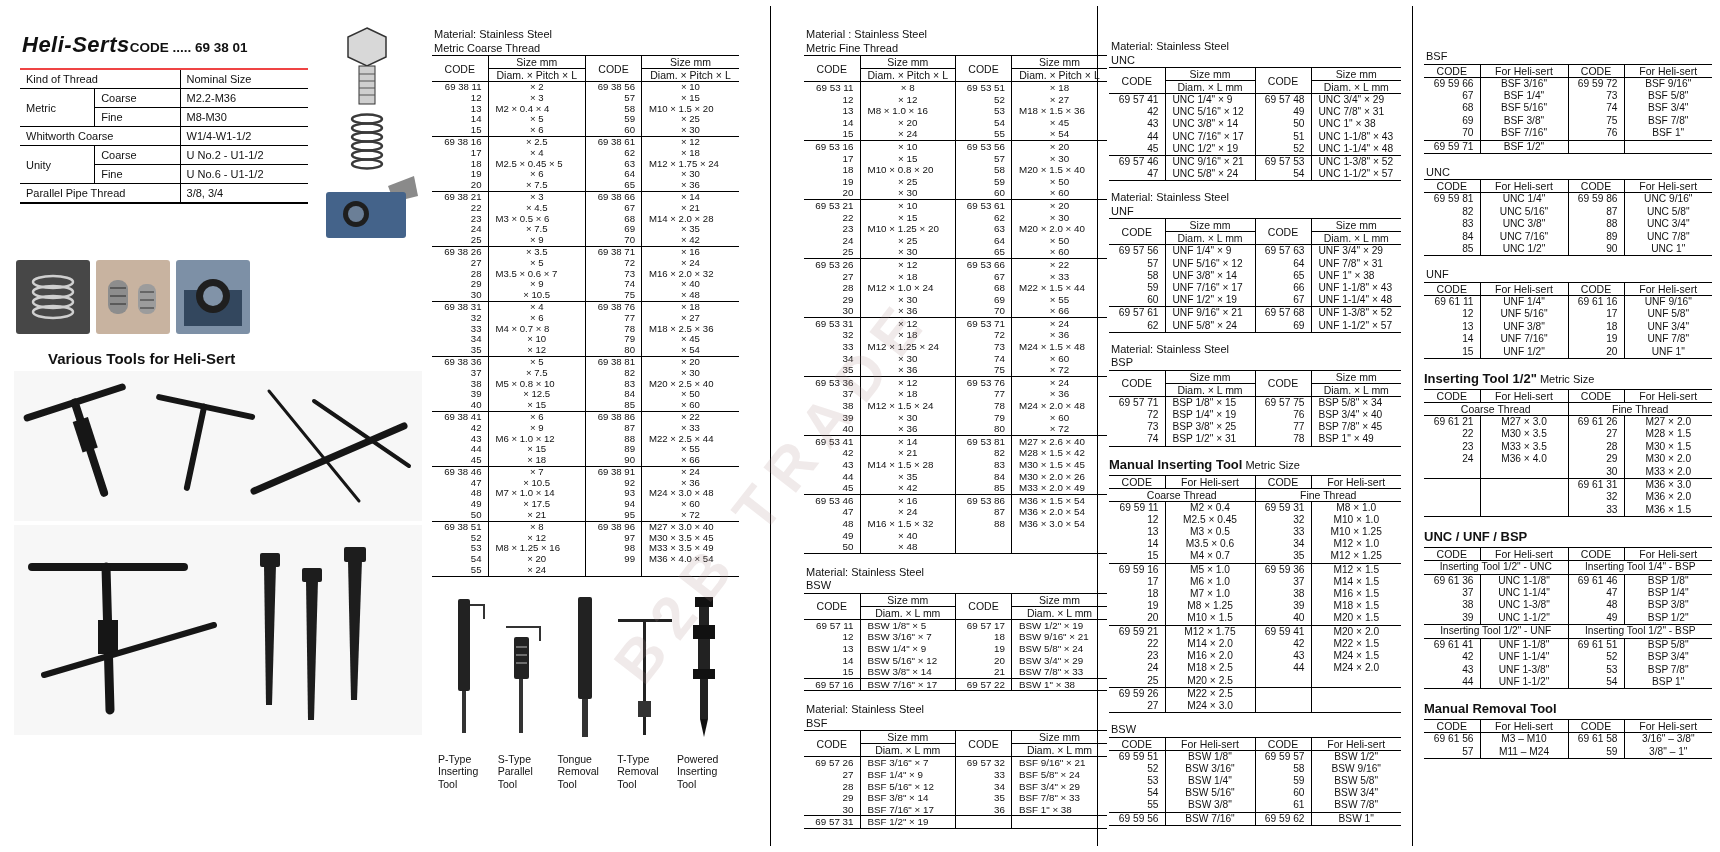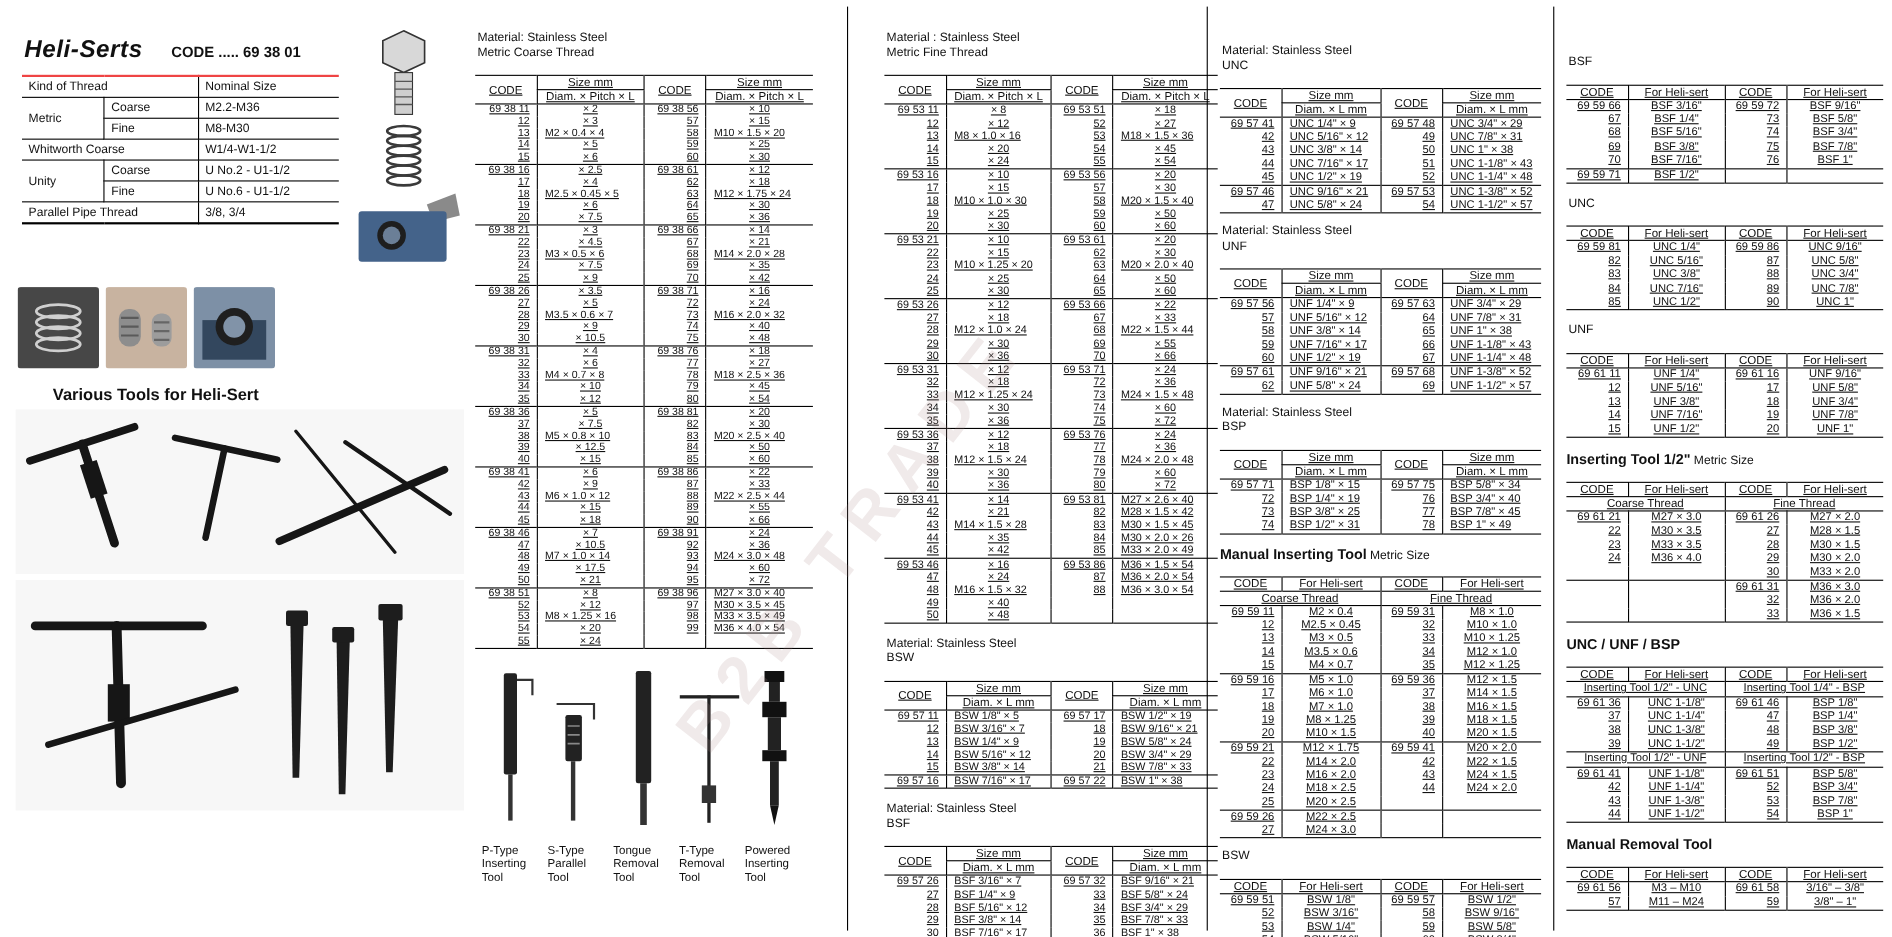--- a/index.html
+++ b/index.html
@@ -12,21 +12,21 @@
   .col4{left:1109px;width:292px;padding-top:30px;}
   .col5{left:1424px;width:288px;padding-top:40px;}
   .vdiv{position:absolute;top:6px;height:840px;width:1px;background:#000;}
 
   .watermark{position:absolute;left:520px;top:420px;width:560px;
     transform:rotate(-52deg);transform-origin:center;
     font-size:60px;font-weight:bold;letter-spacing:14px;
     color:rgba(170,140,140,0.18);pointer-events:none;z-index:5;}
 
   
-  .lp-head{display:flex;align-items:baseline;gap:26px;margin:6px 0 10px 10px;}
+  .lp-head{display:flex;align-items:baseline;margin:6px 0 10px 10px;}
   .lp-title{font-size:22px;font-weight:bold;font-style:italic;margin:0;letter-spacing:0.5px;}
   .code-label{font-size:13.5px;font-weight:bold;margin-top:24px;}
   .lp-body{display:flex;align-items:flex-start;}
   table.tt{border-collapse:collapse;width:288px;margin-left:8px;border-top:2px solid #ef4444;border-bottom:2px solid #000;}
   .tt th,.tt td{border:1px solid #000;border-left:none;font-size:11px;line-height:12px;padding:3px 6px;text-align:left;font-weight:normal;}
   .tt tr>*:last-child{border-right:none;}
   .bolt-wrap{margin-left:6px;margin-top:-44px;}
   .photo-strip{display:flex;gap:6px;margin:12px 0 0 4px;}
   .photo-strip svg{border-radius:3px;}
   .various{font-size:15px;font-weight:bold;margin:16px 0 4px 36px;}
@@ -34,21 +34,21 @@
 
   
   .mat{font-size:11px;line-height:13.5px;margin-left:2px;}
   .sec-head{font-size:11px;margin:2px 0 3px 0;}
   .sec-head b{font-size:13px;}
   .tblock{margin-bottom:12px;}
   .col4 .tblock{margin-bottom:10px;}
 
   
   table.cat{border-collapse:collapse;table-layout:fixed;width:100%;
-    border-top:1.6px solid #000;border-bottom:1.6px solid #000;margin-top:13px;text-decoration:underline;}
+    border-top:1.6px solid #000;border-bottom:1.6px solid #000;margin-top:0;}
   .cat col.c-code{width:56px;}
   .cat th,.cat td{font-size:10px;line-height:12px;padding:0 2px;font-weight:normal;
     white-space:nowrap;overflow:hidden;}
   .cat thead{border-bottom:1.2px solid #000;}
   .cat thead th{text-align:center;font-size:10.5px;}
   .hsize{border-bottom:1px solid #000;}
   .bl{border-left:1px solid #000;}
   .cat tbody.grp{border-top:1px solid #000;}
   .cat td.code{text-align:right;padding-right:6px;}
   .cat .sl{text-align:left;padding-left:7px;}
@@ -622,21 +622,21 @@
               <td class="bl sc">× 20</td>
             </tr>
             <tr>
               <td class="code">17</td>
               <td class="bl sc">× 15</td>
               <td class="bl code">57</td>
               <td class="bl sc">× 30</td>
             </tr>
             <tr>
               <td class="code">18</td>
-              <td class="bl sl">M10 × 1.0 × 30</td>
+              <td class="bl sl">M10 × 0.8 × 20</td>
               <td class="bl code">58</td>
               <td class="bl sl">M20 × 1.5 × 40</td>
             </tr>
             <tr>
               <td class="code">19</td>
               <td class="bl sc">× 25</td>
               <td class="bl code">59</td>
               <td class="bl sc">× 50</td>
             </tr>
             <tr>

